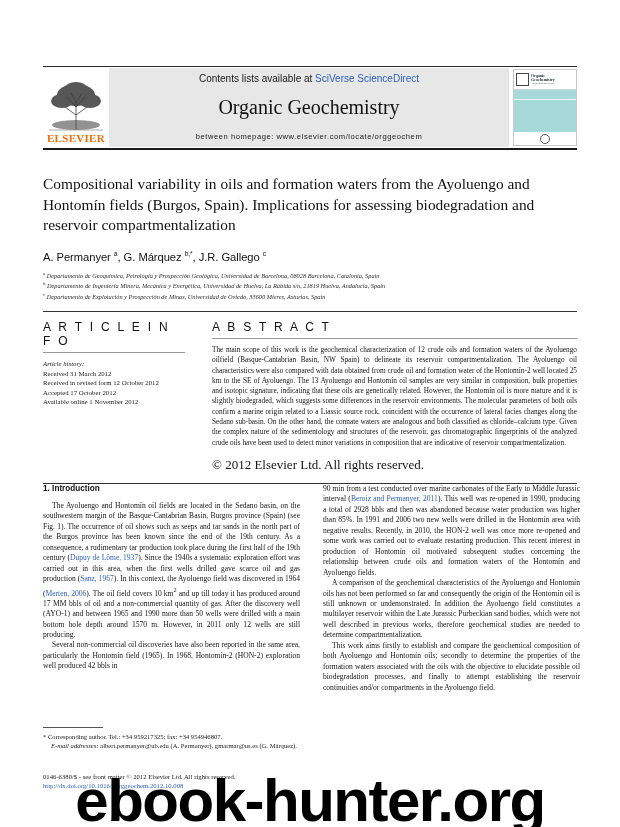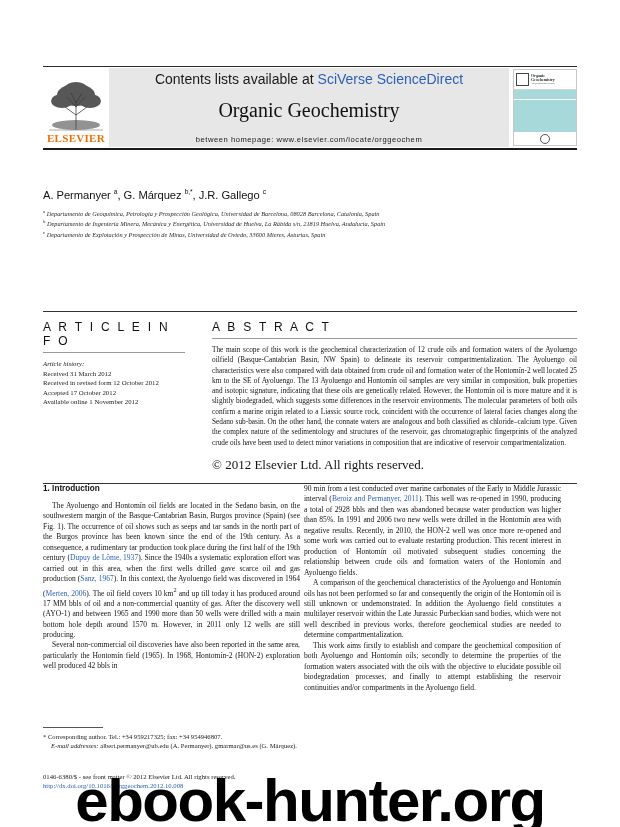--- a/index.html
+++ b/index.html
@@ -77,21 +77,21 @@
     background: #e7e7e7;
     margin: 1px 0 1px 0;
     display: flex;
     flex-direction: column;
     align-items: center;
     justify-content: center;
     position: relative;
   }
   .contents-line {
     font-family: "Liberation Sans", sans-serif;
-    font-size: 14px;
+    font-size: 10px;
     color: #1a1a1a;
     margin-top: 3px;
   }
   .contents-line .sd {
     color: #2c5fb8;
   }
   .journal-title {
     font-family: "Liberation Serif", serif;
     font-size: 20px;
     margin: 12px 0 13px 0;
@@ -269,21 +269,21 @@
   }
 
   
   .body-cols {
     position: absolute;
     top: 484px;
     left: 43px;
     width: 534px;
     height: 268px;
     display: flex;
-    gap: 4px;
+    gap: 23px;
   }
   .bcol {
     width: 257px;
     flex: 0 0 257px;
     position: relative;
   }
   .sec-title {
     font-family: "Liberation Sans", sans-serif;
     font-size: 8.2px;
     font-weight: 700;
@@ -414,20 +414,21 @@
       </div>
       <div class="cover-band"></div>
       <div class="cover-body"></div>
       <div class="cover-foot">
         <div class="cover-seal"></div>
       </div>
     </div>
   </div>
 
   <div class="title-block">
+    <h1 class="paper-title">Compositional variability in oils and formation waters from the Ayoluengo and Hontomín fields (Burgos, Spain). Implications for assessing biodegradation and reservoir compartmentalization</h1>
 
     <div class="authors">
       <span>A. Permanyer <sup>a</sup></span><span>, </span><span>G. Márquez <sup>b,</sup><sup>*</sup></span><span>, </span><span>J.R. Gallego <sup>c</sup></span>
     </div>
 
     <div class="affiliations">
       <div><sup>a</sup> Departamento de Geoquímica, Petrología y Prospección Geológica, Universidad de Barcelona, 08028 Barcelona, Catalonia, Spain</div>
       <div><sup>b</sup> Departamento de Ingeniería Minera, Mecánica y Energética, Universidad de Huelva, La Rábida s/n, 21819 Huelva, Andalucia, Spain</div>
       <div><sup>c</sup> Departamento de Explotación y Prospección de Minas, Universidad de Oviedo, 33600 Mieres, Asturias, Spain</div>
     </div>

